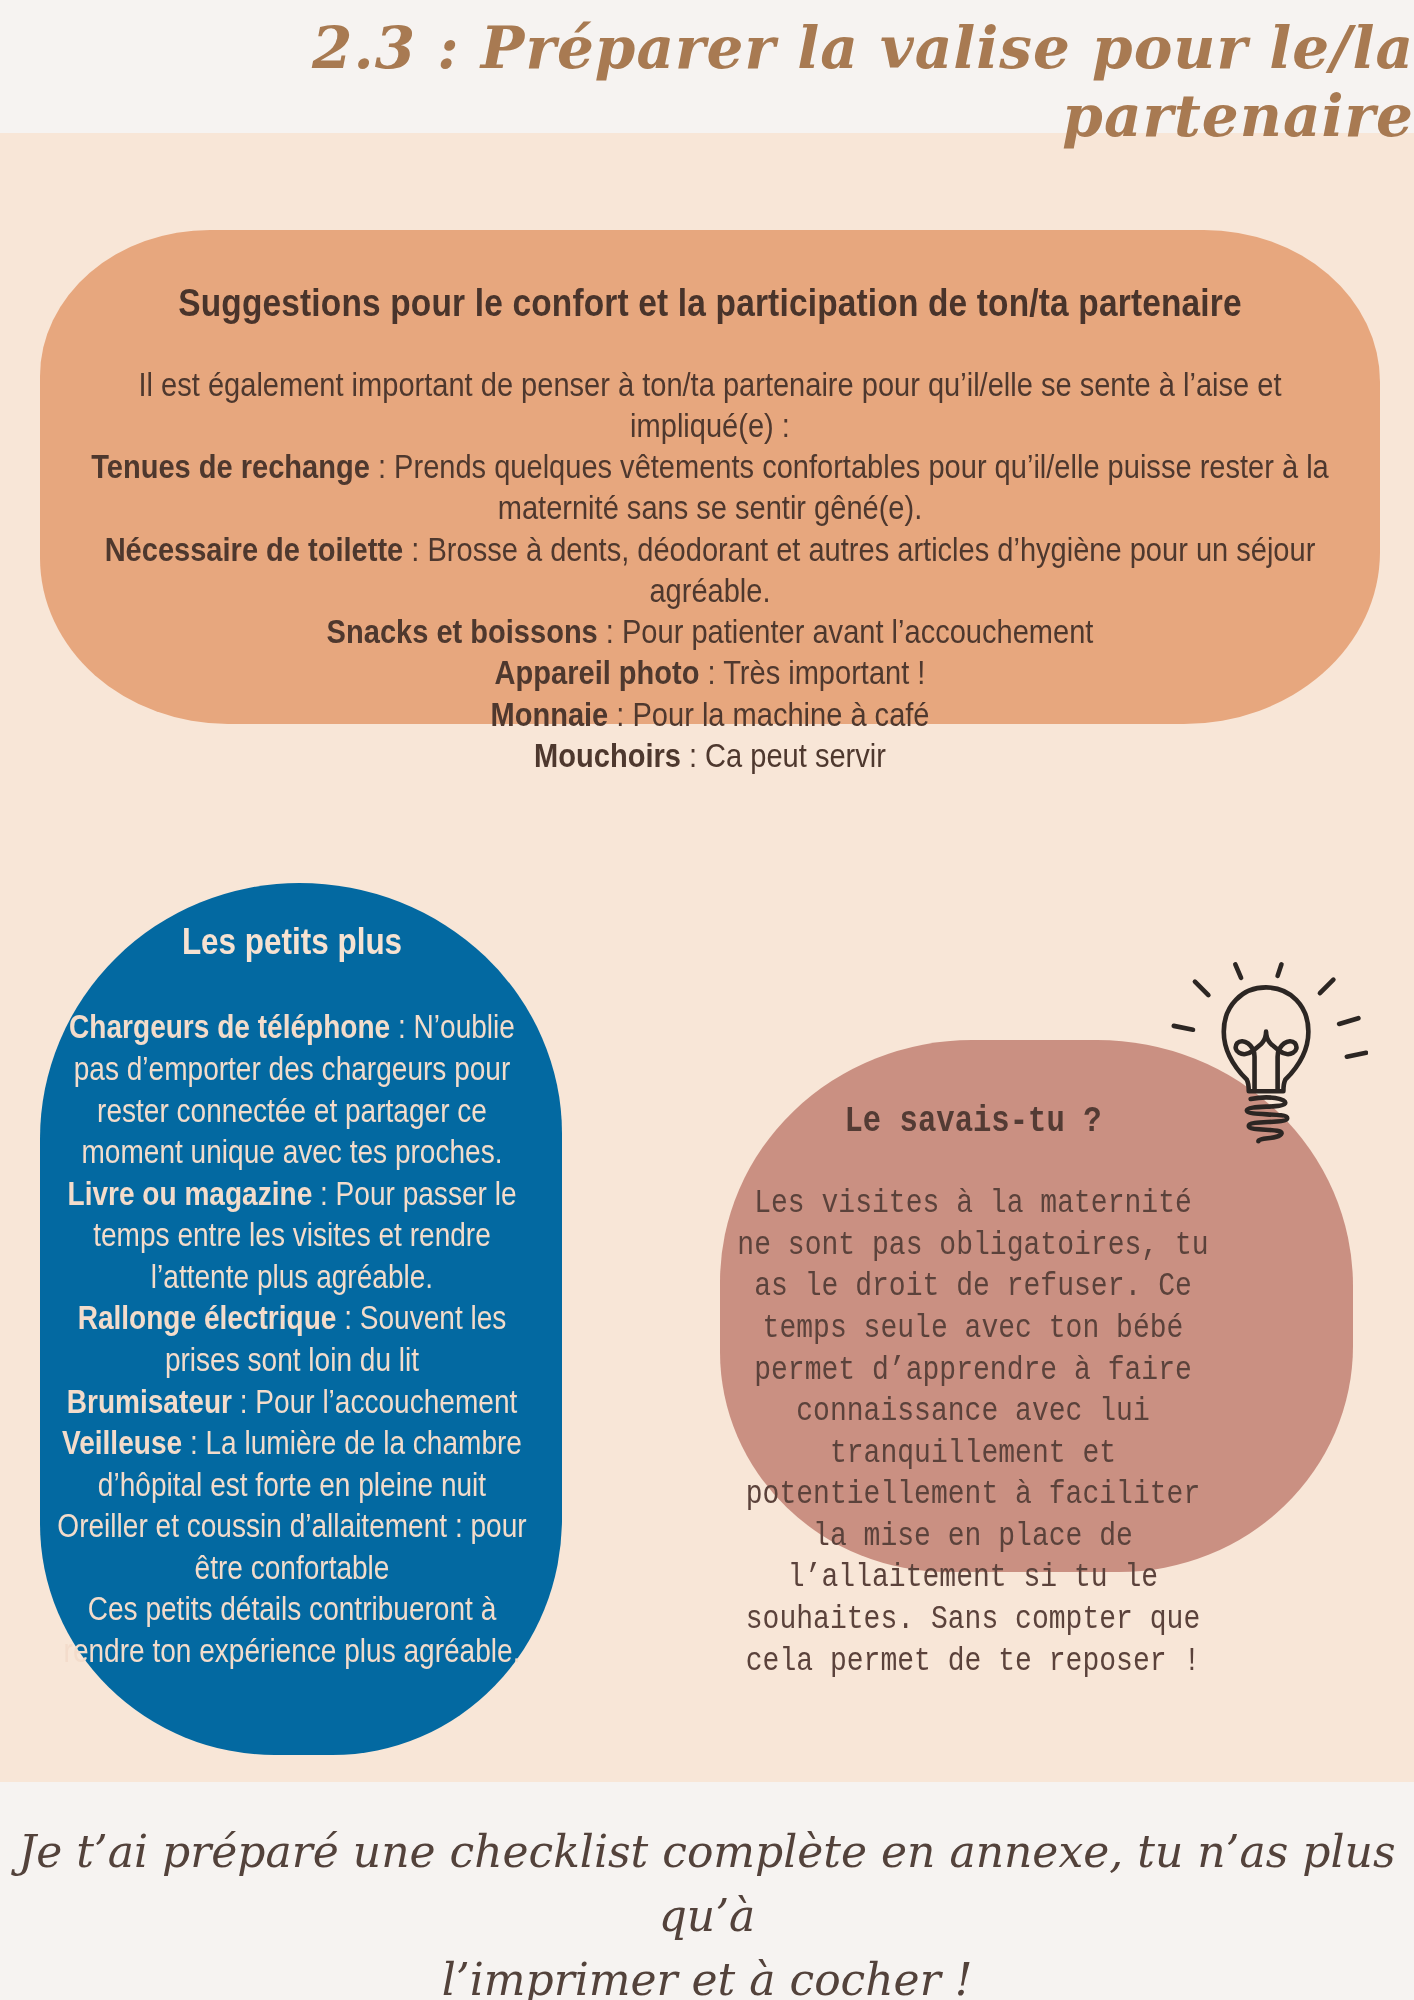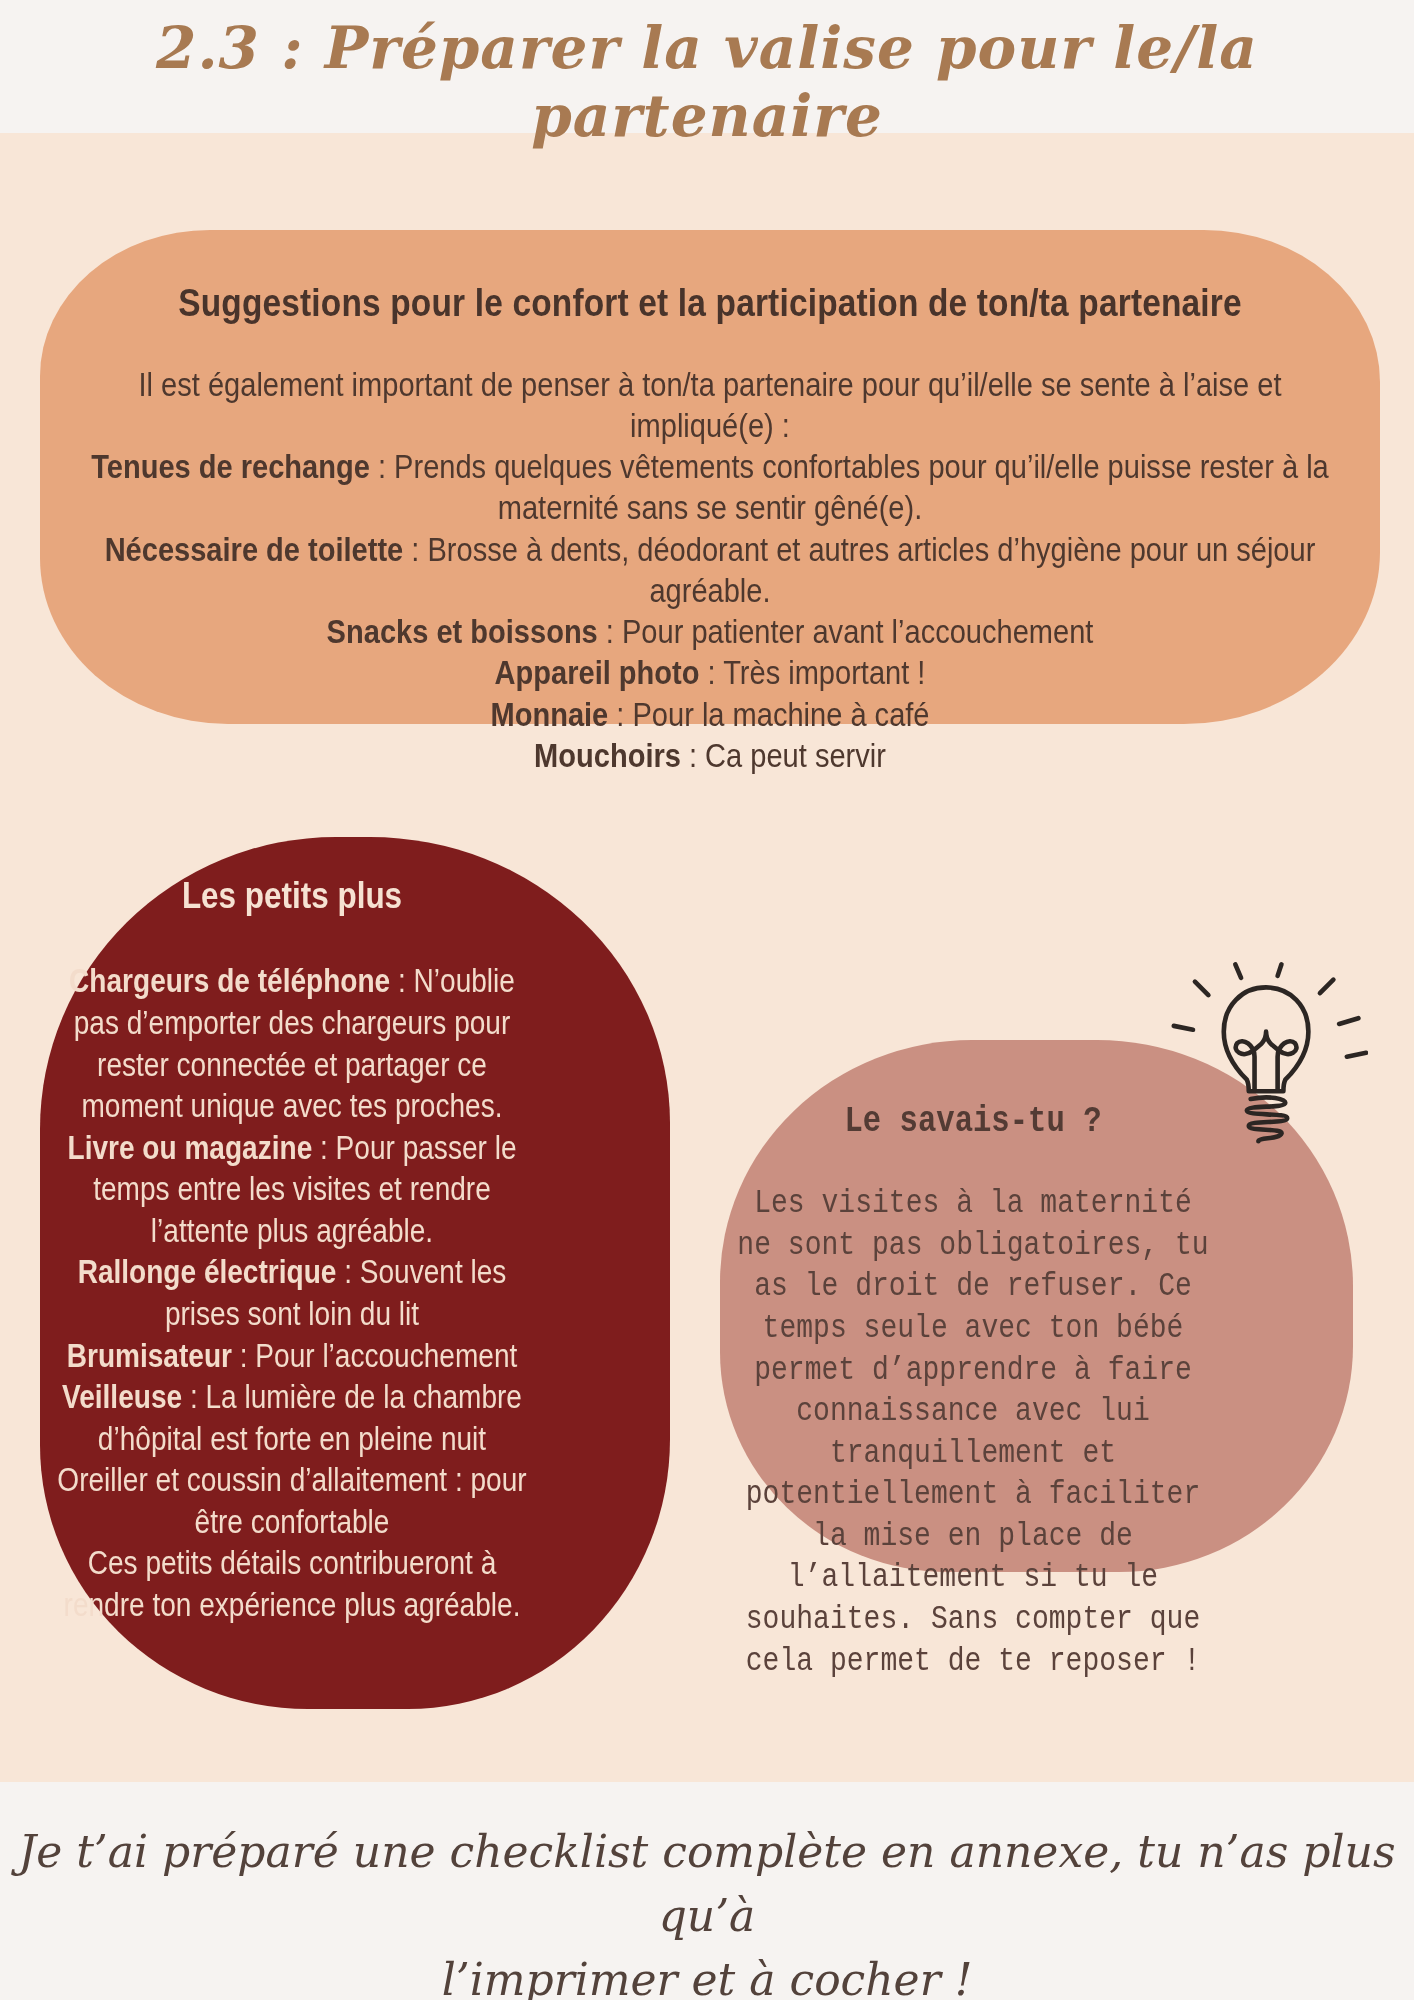--- a/index.html
+++ b/index.html
@@ -13,37 +13,37 @@
     font-family:"Liberation Sans", sans-serif;
   }
   
   .band{position:absolute;left:0;width:1414px;background:#f6f3f1;}
   .band-top{top:0;height:133px;}
   .band-bottom{top:1782px;height:218px;}
 
   
   .page-title{
     position:absolute;top:14px;left:0;width:1414px;
-    margin:0;text-align:center;
+    margin:0;text-align:right;
     font-family:"DejaVu Serif", serif;
     font-style:italic;font-weight:bold;
     font-size:58px;letter-spacing:1px;
     color:#a87a52;
   }
 
   
   .card{position:absolute;}
   .card-suggestions{
     left:40px;top:230px;width:1340px;height:494px;
     background:#e7a77e;
     border-radius:170px 176px 196px 188px / 146px 152px 172px 166px;
   }
   .card-extras{
-    left:40px;top:837px;width:630px;height:872px;
-    background:#7f1d1d;
+    left:40px;top:883px;width:522px;height:872px;
+    background:#0369a1;
     border-radius:296px 300px 262px 268px / 292px 286px 270px 264px;
   }
   .card-tip{
     left:720px;top:1040px;width:633px;height:532px;
     background:#ca9082;
     border-radius:252px 256px 234px 228px / 242px 246px 226px 220px;
     font-family:Liberation Mono, monospace;
   }
 
   

